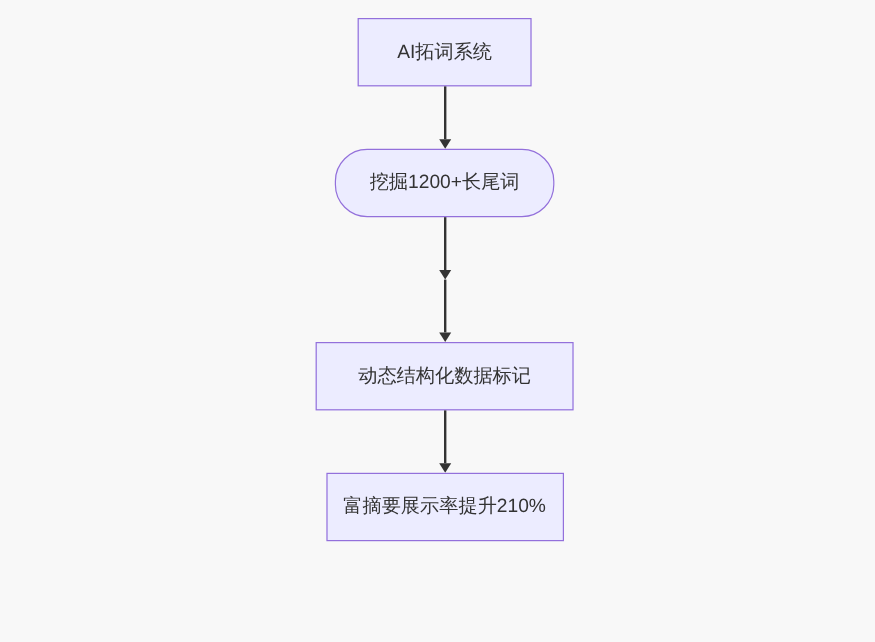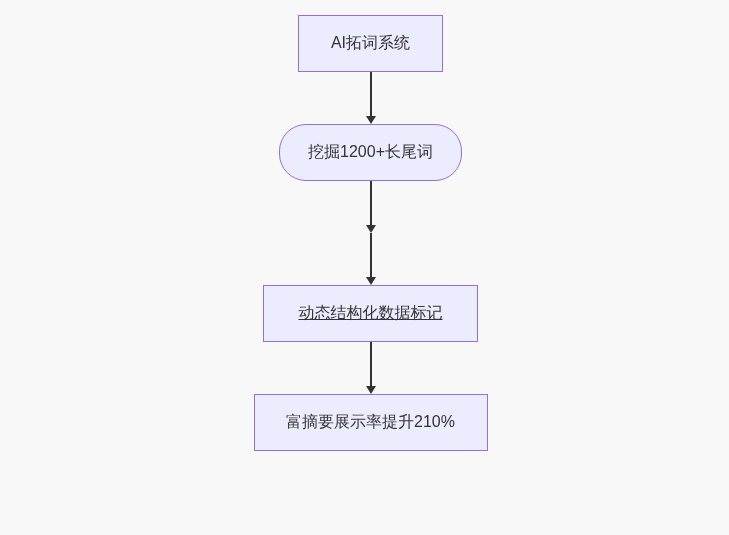--- a/index.html
+++ b/index.html
@@ -40,22 +40,22 @@
     font-size: 16px;
     display: flex;
     align-items: center;
     justify-content: center;
     text-align: right;
     white-space: nowrap;
   }
   .n1 { width: 145px; }
   .n2 { width: 183px; border-radius: 27px; }
   .n3 { width: 220px; }
-  .n4 { width: 215px; text-decoration: underline; }
-  .n5 { width: 234px; }
+  .n4 { width: 215px; }
+  .n5 { width: 198px; }
   .edge {
     height: 52px;
     display: flex;
     flex-direction: column;
     align-items: center;
   }
   .edge-line {
     flex: 1 1 auto;
     width: 2px;
     background: var(--arrow);

